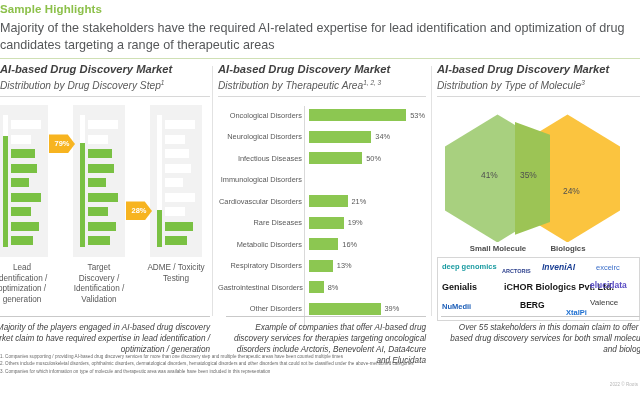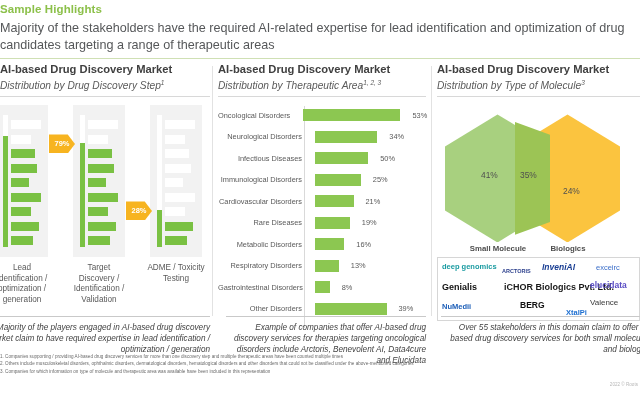--- a/index.html
+++ b/index.html
@@ -25,20 +25,21 @@
     background:#cfe0b4;
   }
   
   .panel{position:absolute;top:63px;}
   #panel-1{left:-22px;width:232px;}
   #panel-2{left:218px;width:208px;}
   #panel-3{left:437px;width:203px;}
   .panel-title{
     font-size:11.2px;font-weight:bold;color:#404040;line-height:13px;
     white-space:nowrap;
+    font-style:italic;
   }
   .panel-sub{
     font-size:10.2px;font-style:italic;color:#5a5a5a;line-height:12px;
     margin-top:1px;white-space:nowrap;
   }
   .panel-sub sup{font-size:6.5px;font-style:italic;}
   .panel-rule{height:1px;background:#d8d8d8;margin-top:4px;}
   .panel-divider{
     position:absolute;top:66px;width:1px;height:250px;background:#e2e2e2;
   }
@@ -64,26 +65,26 @@
   }
   .col-label{
     margin-top:6px;width:60px;margin-left:-4px;text-align:center;
     font-size:8.2px;color:#595959;line-height:10.5px;
   }
   
   #bars{margin-top:7px;position:relative;}
   #bar-axis{position:absolute;left:86px;top:2px;width:1px;height:222px;background:#d9d9d9;}
   .bar-row{height:21.5px;display:flex;align-items:center;}
   .bar-cat{
-    width:84px;text-align:right;padding-right:13px;
+    width:84px;text-align:right;padding-right:7px;
     font-size:7.4px;color:#595959;white-space:nowrap;
   }
   .bar-track{flex:1;position:relative;height:100%;display:flex;align-items:center;}
   .bar-fill{height:12px;background:#8cc751;}
-  .bar-val{font-size:7.4px;color:#595959;margin-left:12px;white-space:nowrap;}
+  .bar-val{font-size:7.4px;color:#595959;margin-left:4px;white-space:nowrap;}
   
   #venn{position:relative;height:150px;margin-top:7px;}
   .hex{
     position:absolute;top:10px;width:105px;height:128px;
     clip-path:polygon(50% 0%,100% 25%,100% 75%,50% 100%,0% 75%,0% 25%);
   }
   #hex-green{left:8px;background:#a8d07f;}
   #hex-yellow{left:78px;background:#fbc43f;}
   #hex-overlap{
     left:78px;width:35px;height:128px;background:#9cc455;
@@ -224,24 +225,20 @@
       </div>
       <div class="bar-row">
         <div class="bar-cat">Infectious Diseases</div>
         <div class="bar-track">
           <div class="bar-fill" style="width: 53.1667px; background: rgb(140, 199, 81);"></div>
           <div class="bar-val">50%</div>
         </div>
       </div>
       <div class="bar-row">
         <div class="bar-cat">Immunological Disorders</div>
-        <div class="bar-track">
-          <div class="bar-fill" style="width: 45.8333px; background: rgb(140, 199, 81);"></div>
-          <div class="bar-val">25%</div>
-        </div>
       </div>
       <div class="bar-row">
         <div class="bar-cat">Cardiovascular Disorders</div>
         <div class="bar-track">
           <div class="bar-fill" style="width: 38.5px; background: rgb(140, 199, 81);"></div>
           <div class="bar-val">21%</div>
         </div>
       </div>
       <div class="bar-row">
         <div class="bar-cat">Rare Diseases</div>

